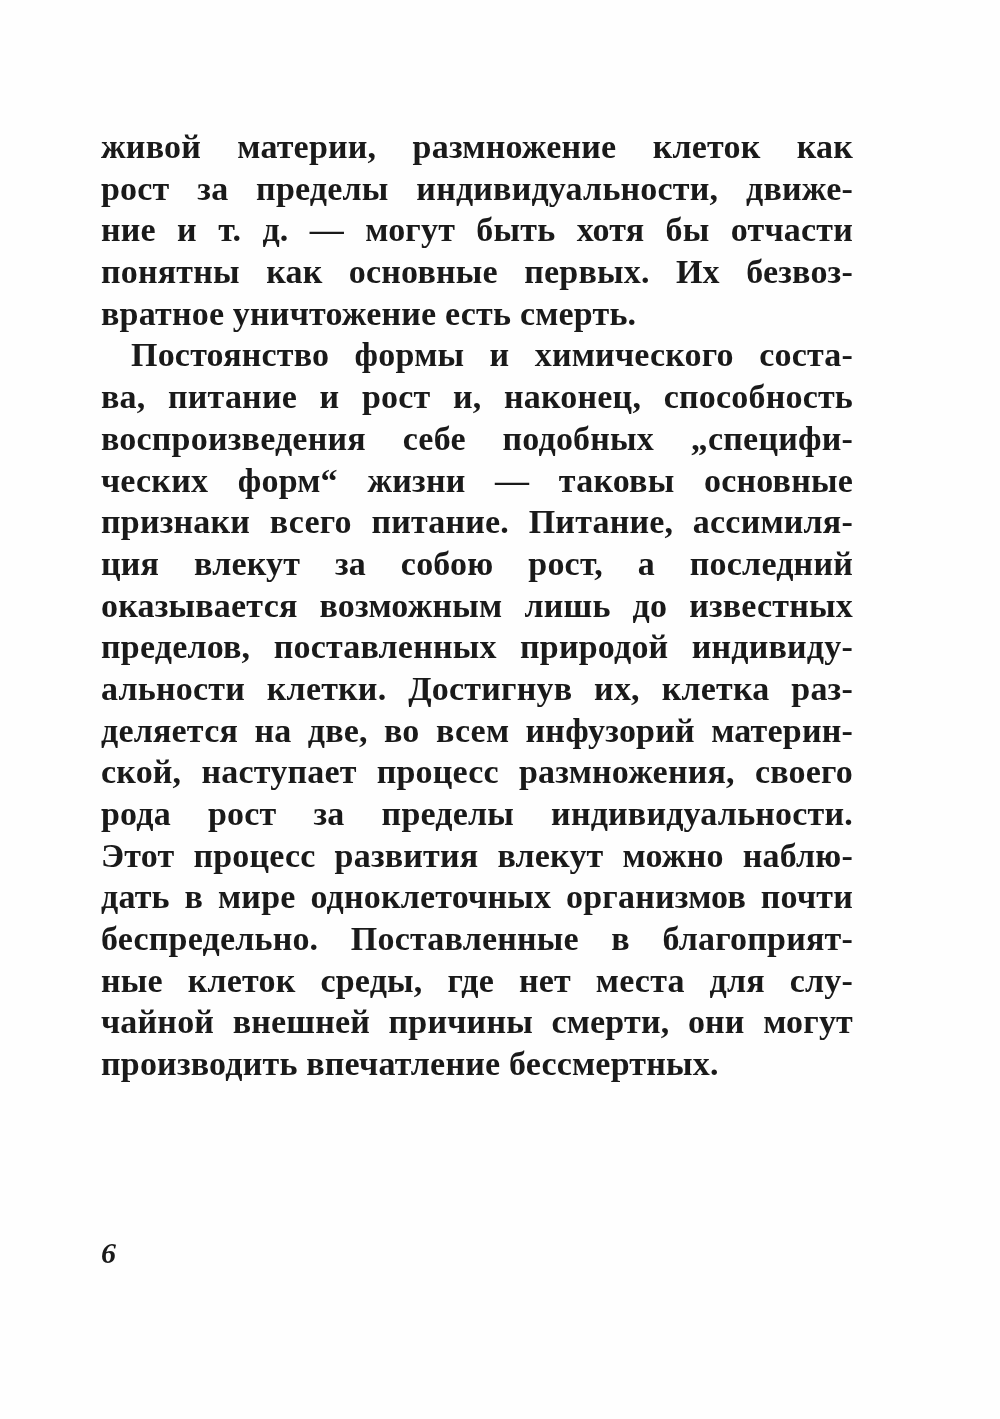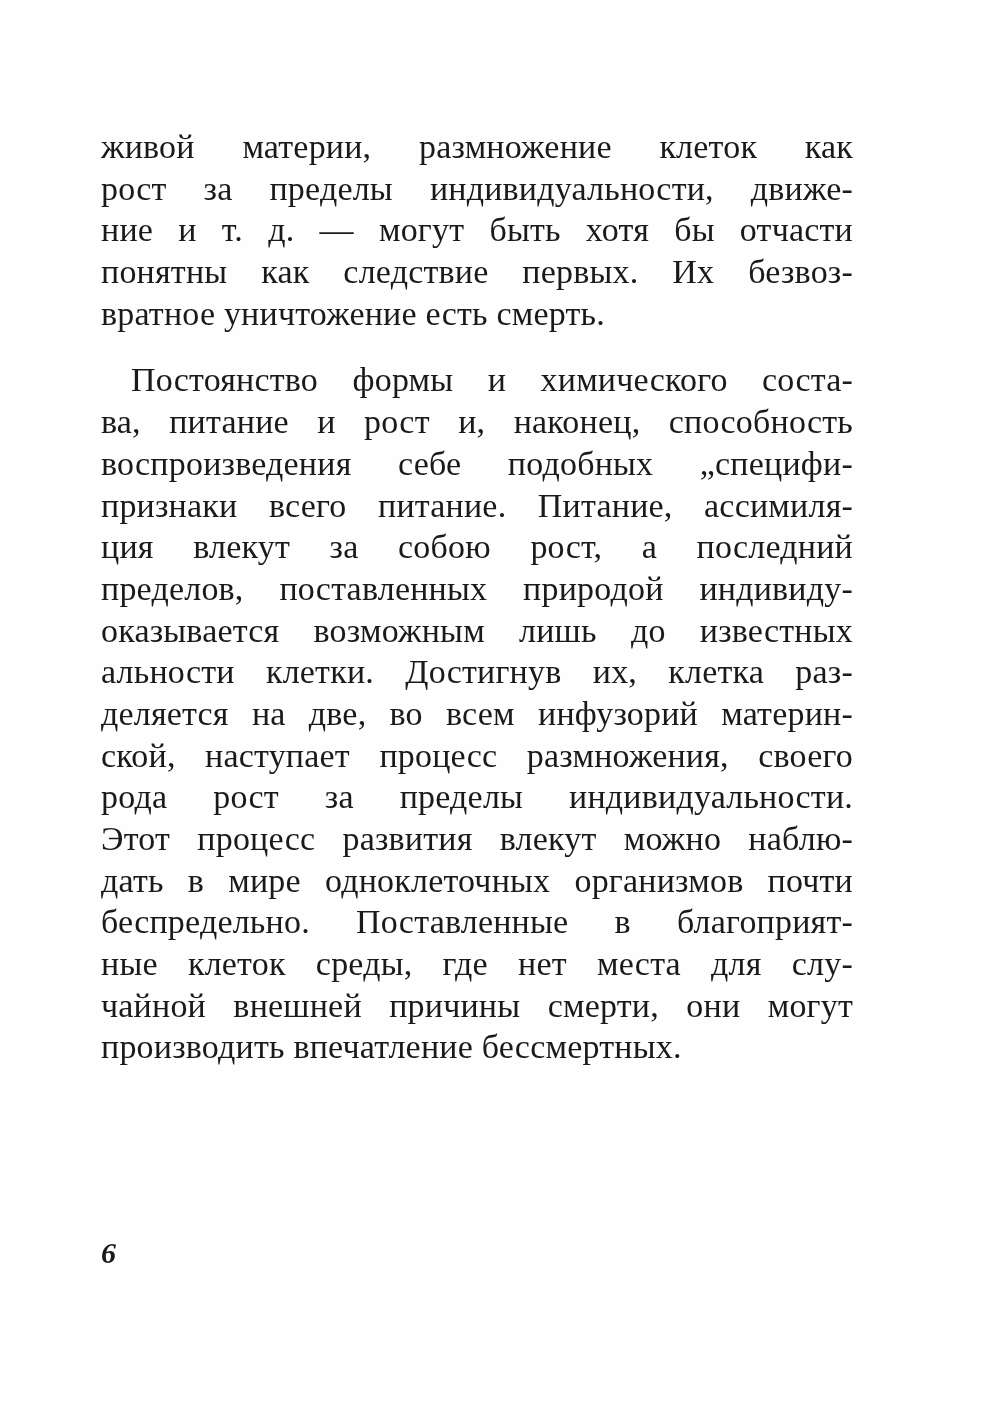--- a/index.html
+++ b/index.html
@@ -22,35 +22,35 @@
     }
     .text-block {
       position: absolute;
       left: 101px;
       top: 126px;
       width: 752px;
       font-family: "Liberation Serif", "DejaVu Serif", serif;
       font-size: 34px;
       color: #1a1a1a;
       letter-spacing: 0.2px;
+      font-weight: bold;
     }
     .line {
       display: block;
       height: 41.7px;
       line-height: 41.7px;
       white-space: nowrap;
       text-align: justify;
       text-align-last: justify;
     }
     .line.last {
       text-align-last: left;
     }
     .line.indent {
       padding-left: 30px;
-      margin-top: 25px;
     }
     .spaced {
       letter-spacing: 6px;
     }
     .page-number {
       position: absolute;
       left: 101px;
       top: 1236px;
       font-family: "Liberation Serif", "DejaVu Serif", serif;
       font-size: 30px;
@@ -62,32 +62,33 @@
 </head>
 <body>
 
 <div class="page">
   <div class="text-block">
 
     <div>
       <span class="line">живой материи, размножение клеток как</span>
       <span class="line">рост за пределы индивидуальности, движе-</span>
       <span class="line">ние и т. д. — могут быть хотя бы отчасти</span>
-      <span class="line">понятны как следствие первых. Их безвоз-</span>
+      <span class="line">понятны как основные первых. Их безвоз-</span>
       <span class="line last">вратное уничтожение есть смерть.</span>
     </div>
 
     <div>
       <span class="line indent">Постоянство формы и химического соста-</span>
       <span class="line">ва, питание и рост и, наконец, способность</span>
       <span class="line">воспроизведения себе подобных „специфи-</span>
+      <span class="line">ческих форм“ жизни — таковы основные</span>
       <span class="line">признаки всего питание. Питание, ассимиля-</span>
       <span class="line">ция влекут за собою рост, а последний</span>
+      <span class="line">оказывается возможным лишь до известных</span>
       <span class="line">пределов, поставленных природой индивиду-</span>
-      <span class="line">оказывается возможным лишь до известных</span>
       <span class="line">альности клетки. Достигнув их, клетка раз-</span>
       <span class="line">деляется на две, во всем инфузорий материн-</span>
       <span class="line">ской, наступает процесс размножения, своего</span>
       <span class="line">рода рост за пределы индивидуальности.</span>
       <span class="line">Этот процесс развития влекут можно наблю-</span>
       <span class="line">дать в мире одноклеточных организмов почти</span>
       <span class="line">беспредельно. Поставленные в благоприят-</span>
       <span class="line">ные клеток среды, где нет места для слу-</span>
       <span class="line">чайной внешней причины смерти, они могут</span>
       <span class="line last">производить впечатление бессмертных.</span>

